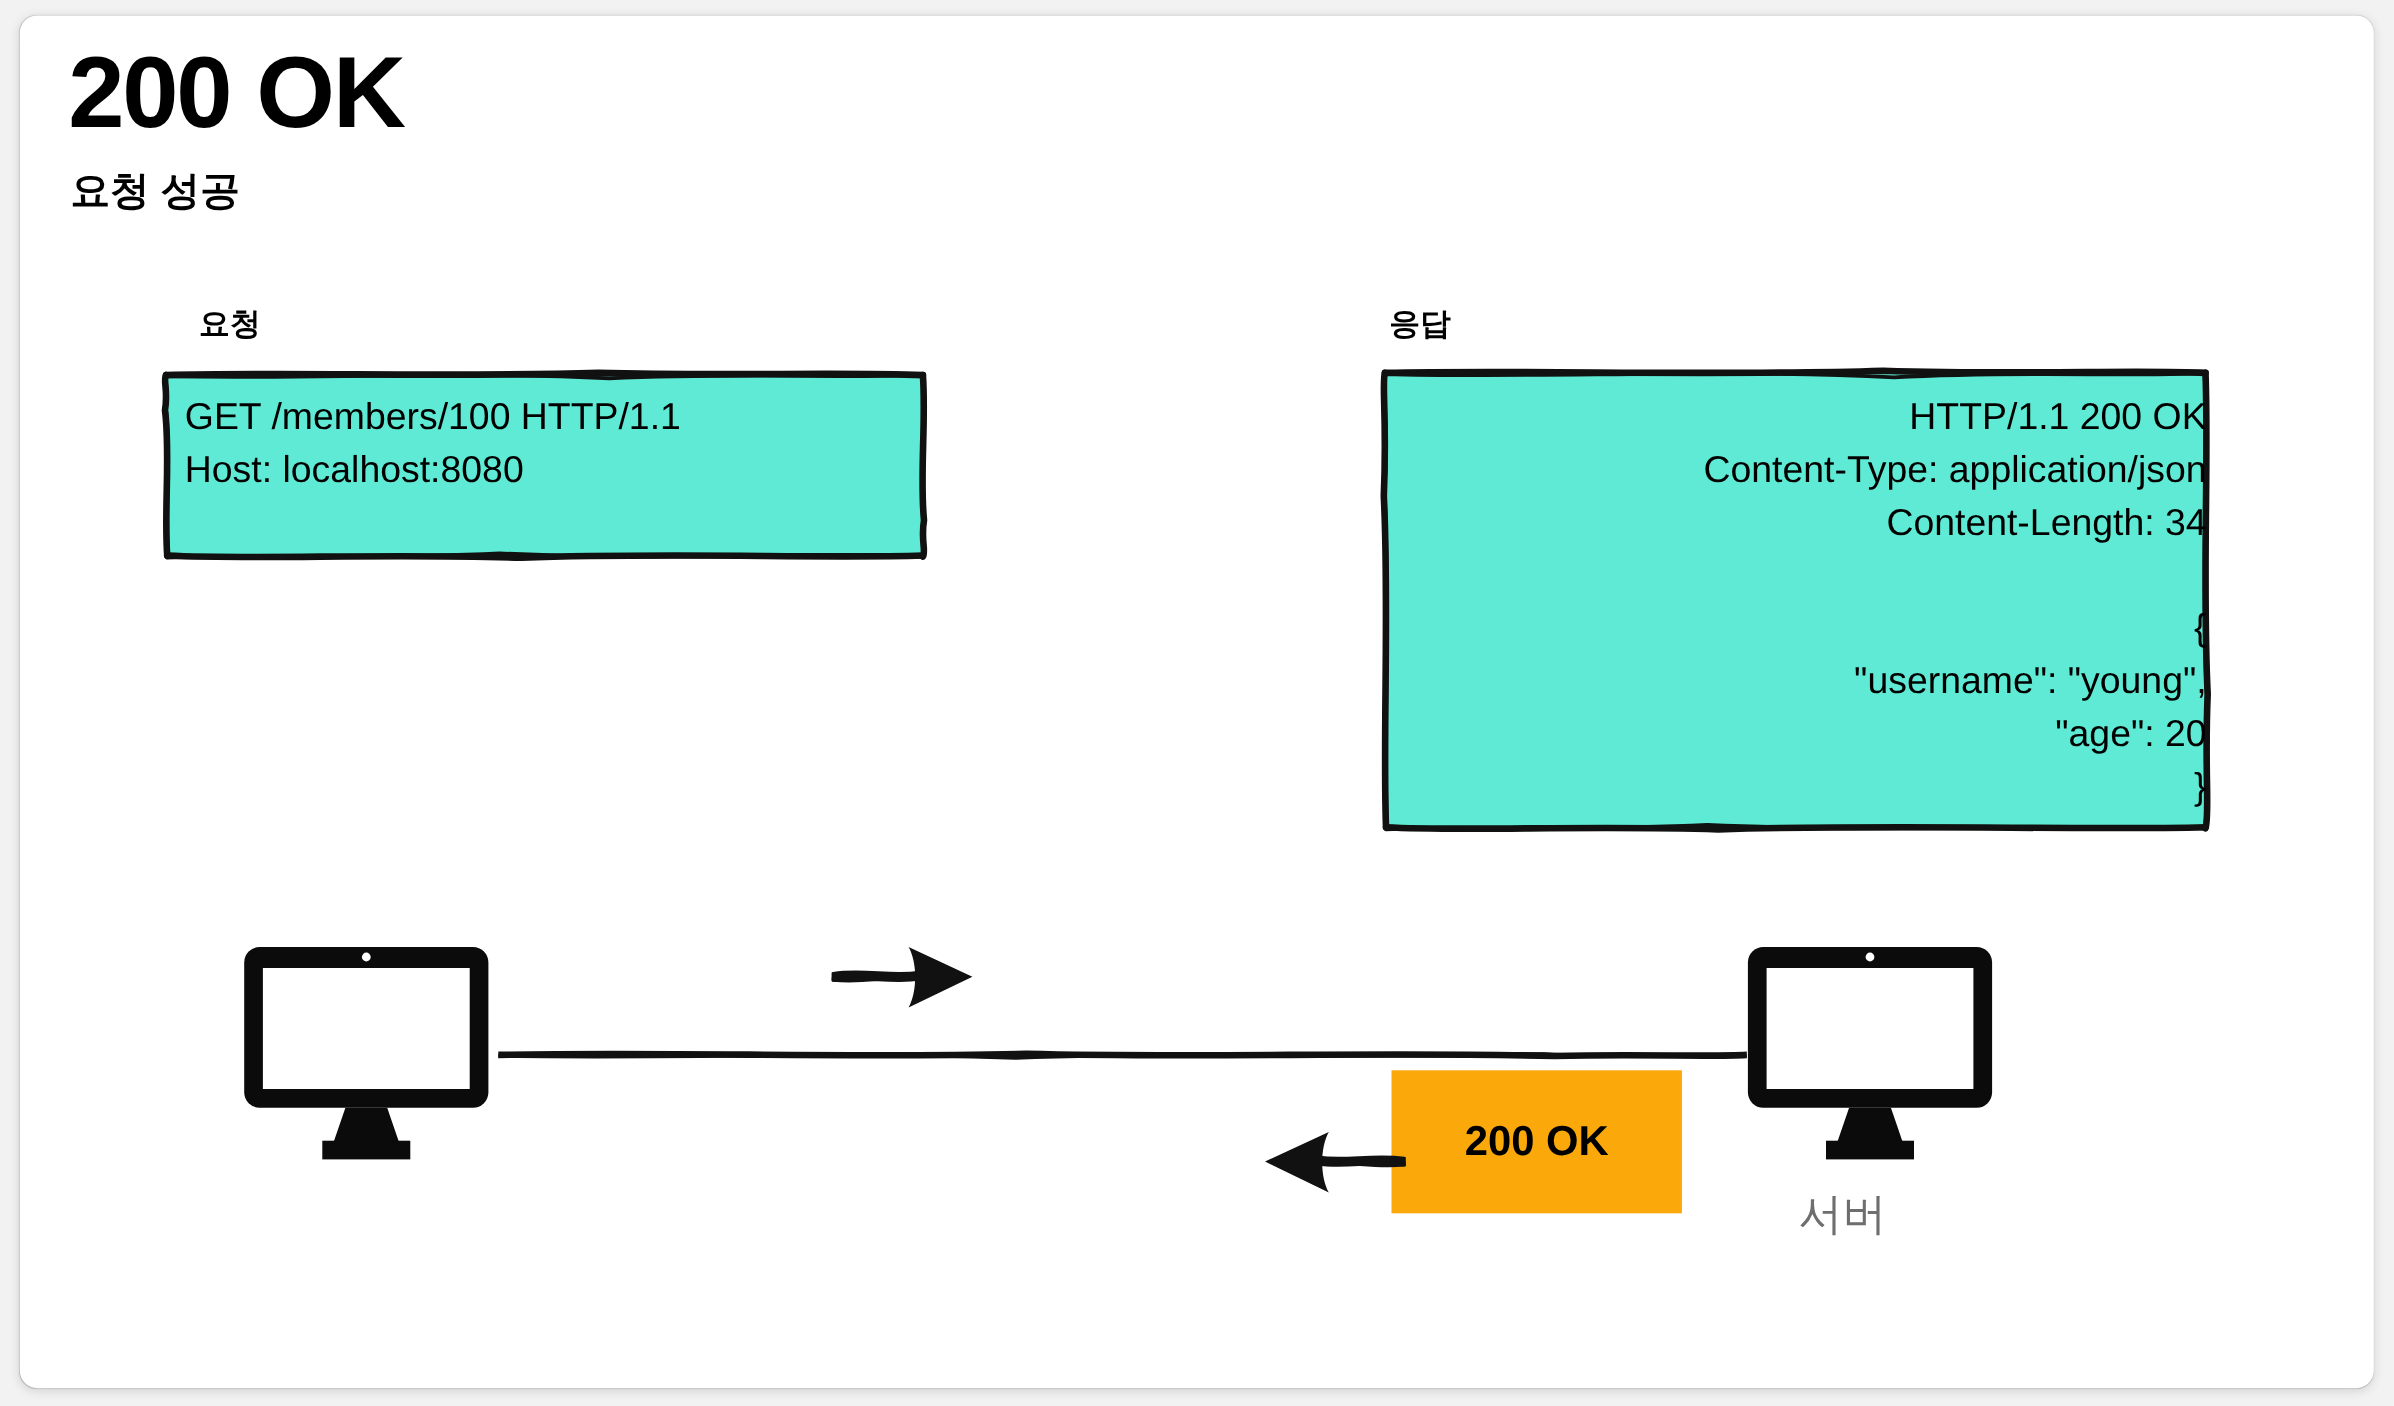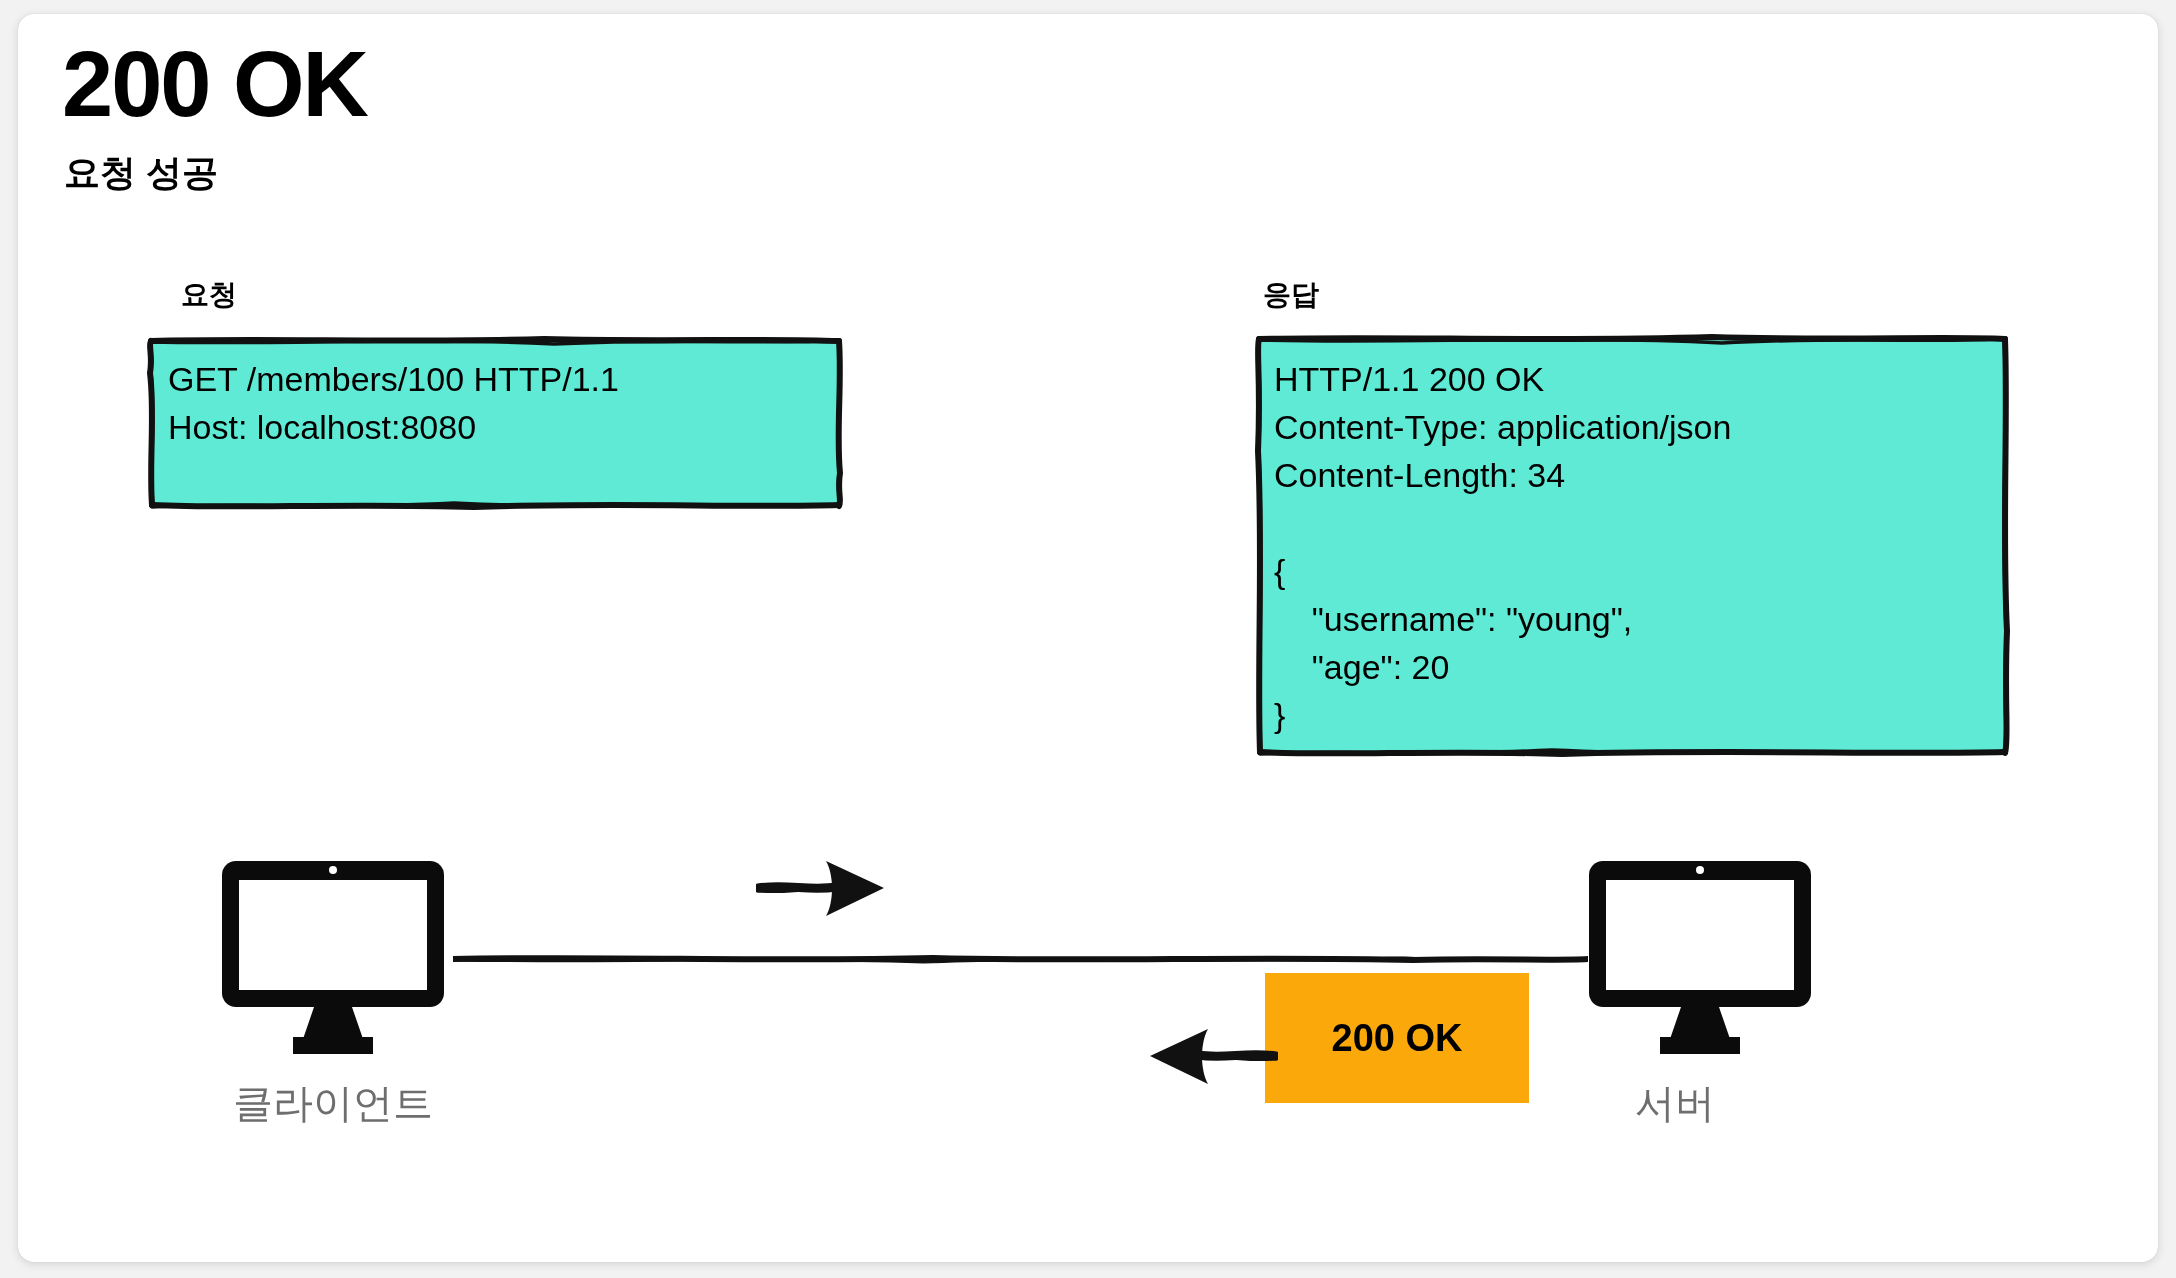--- a/index.html
+++ b/index.html
@@ -90,20 +90,21 @@
     width: 690px;
     height: 168px;
   }
   #box-request .code { padding: 16px 0 0 18px; }
 
   #box-response {
     left: 1240px;
     top: 323px;
     width: 748px;
     height: 417px;
+    text-align: right;
   }
   #box-response .code { padding: 18px 0 0 16px; }
 
   
   #wire {
     position: absolute;
     left: 435px;
     top: 938px;
     width: 1135px;
     height: 14px;
@@ -198,21 +199,20 @@
     <path d="M0,8 C150,11 310,4 470,10 C630,4 790,11 950,6 C1030,10 1100,5 1135,8" fill="none" stroke="#111" stroke-width="3" stroke-linecap="round"></path>
   </svg>
 
   <svg class="monitor" id="monitor-client" width="230" height="205" viewBox="0 0 230 205">
     <rect x="4" y="2" width="222" height="146" rx="14" ry="14" fill="#0b0b0b"></rect>
     <rect x="21" y="21" width="188" height="110" fill="#ffffff"></rect>
     <circle cx="115" cy="11" r="4" fill="#ffffff"></circle>
     <path d="M96,148 L134,148 L145,180 L85,180 Z" fill="#0b0b0b"></path>
     <rect x="75" y="178" width="80" height="17" fill="#0b0b0b"></rect>
   </svg>
-  <div id="label-client" class="device-label">클라이언트</div>
 
   <svg class="monitor" id="monitor-server" width="230" height="205" viewBox="0 0 230 205">
     <rect x="4" y="2" width="222" height="146" rx="14" ry="14" fill="#0b0b0b"></rect>
     <rect x="21" y="21" width="188" height="110" fill="#ffffff"></rect>
     <circle cx="115" cy="11" r="4" fill="#ffffff"></circle>
     <path d="M96,148 L134,148 L145,180 L85,180 Z" fill="#0b0b0b"></path>
     <rect x="75" y="178" width="80" height="17" fill="#0b0b0b"></rect>
   </svg>
   <div id="label-server" class="device-label">서버</div>
 

